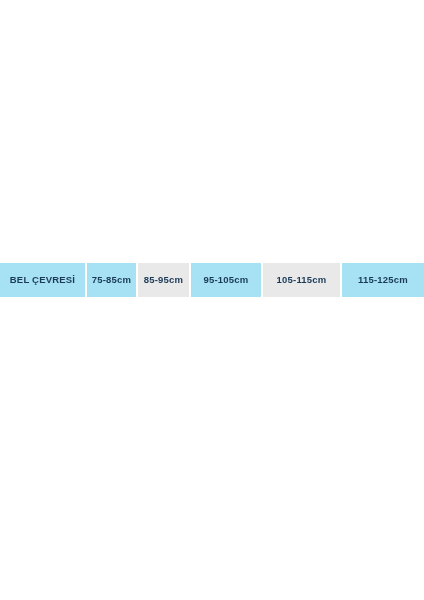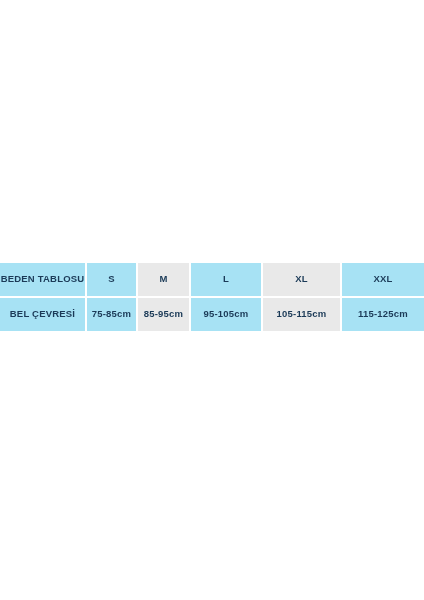--- a/index.html
+++ b/index.html
@@ -73,28 +73,20 @@
   <colgroup>
     <col class="col-label">
     <col class="col-s">
     <col class="col-m">
     <col class="col-l">
     <col class="col-xl">
     <col class="col-xxl">
   </colgroup>
   <tbody>
     <tr>
-      <td class="cell-blue label-cell">BEDEN TABLOSU</td>
-      <td class="cell-blue">S</td>
-      <td class="cell-gray">M</td>
-      <td class="cell-blue">L</td>
-      <td class="cell-gray">XL</td>
-      <td class="cell-blue">XXL</td>
-    </tr>
-    <tr>
       <td class="cell-blue label-cell">BEL ÇEVRESİ</td>
       <td class="cell-blue">75-85cm</td>
       <td class="cell-gray">85-95cm</td>
       <td class="cell-blue">95-105cm</td>
       <td class="cell-gray">105-115cm</td>
       <td class="cell-blue">115-125cm</td>
     </tr>
   </tbody>
 </table>
 

